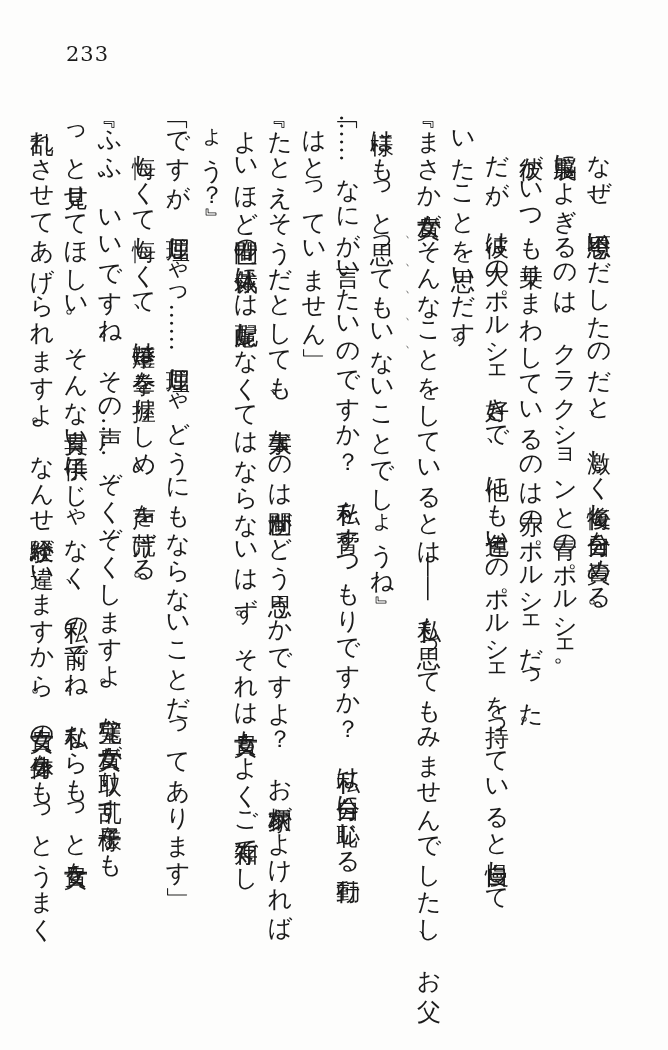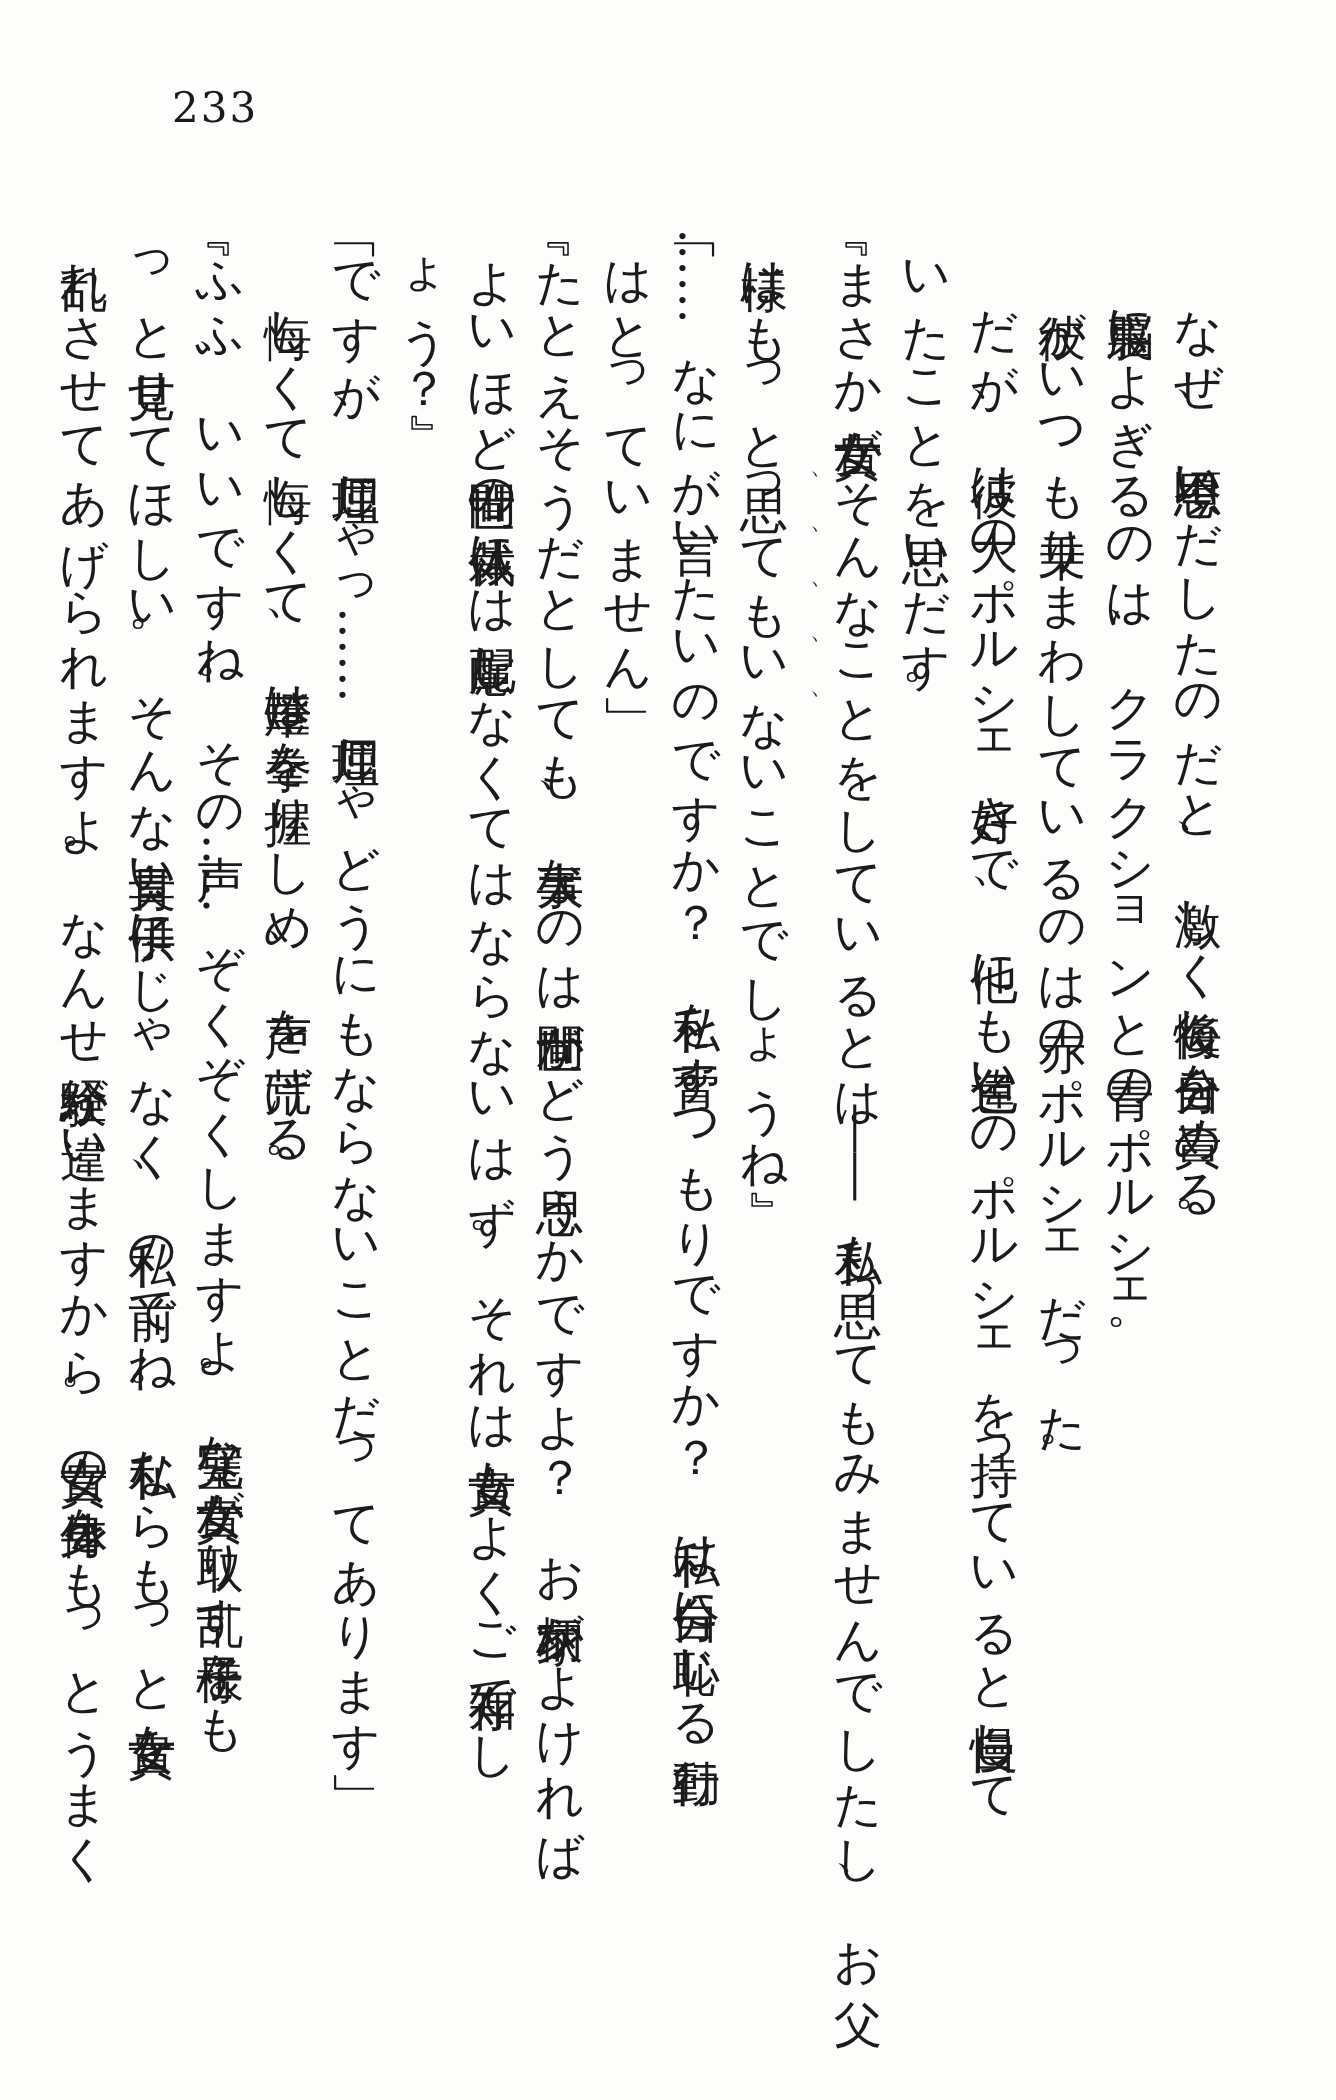--- a/index.html
+++ b/index.html
@@ -14,21 +14,20 @@
     overflow: hidden;
     font-family: "DejaVu Serif", "Liberation Serif", serif;
   }
   .page-number {
     position: absolute;
     top: 42px;
     left: 66px;
     font-size: 21px;
     color: #1b1b1b;
     letter-spacing: 1px;
-    margin-left: 20px;
   }
   .text-block {
     position: absolute;
     top: 114px;
     right: 52px;
     height: 918px;
     writing-mode: vertical-rl;
     -webkit-writing-mode: vertical-rl;
     font-size: 24px;
     line-height: 34px;

